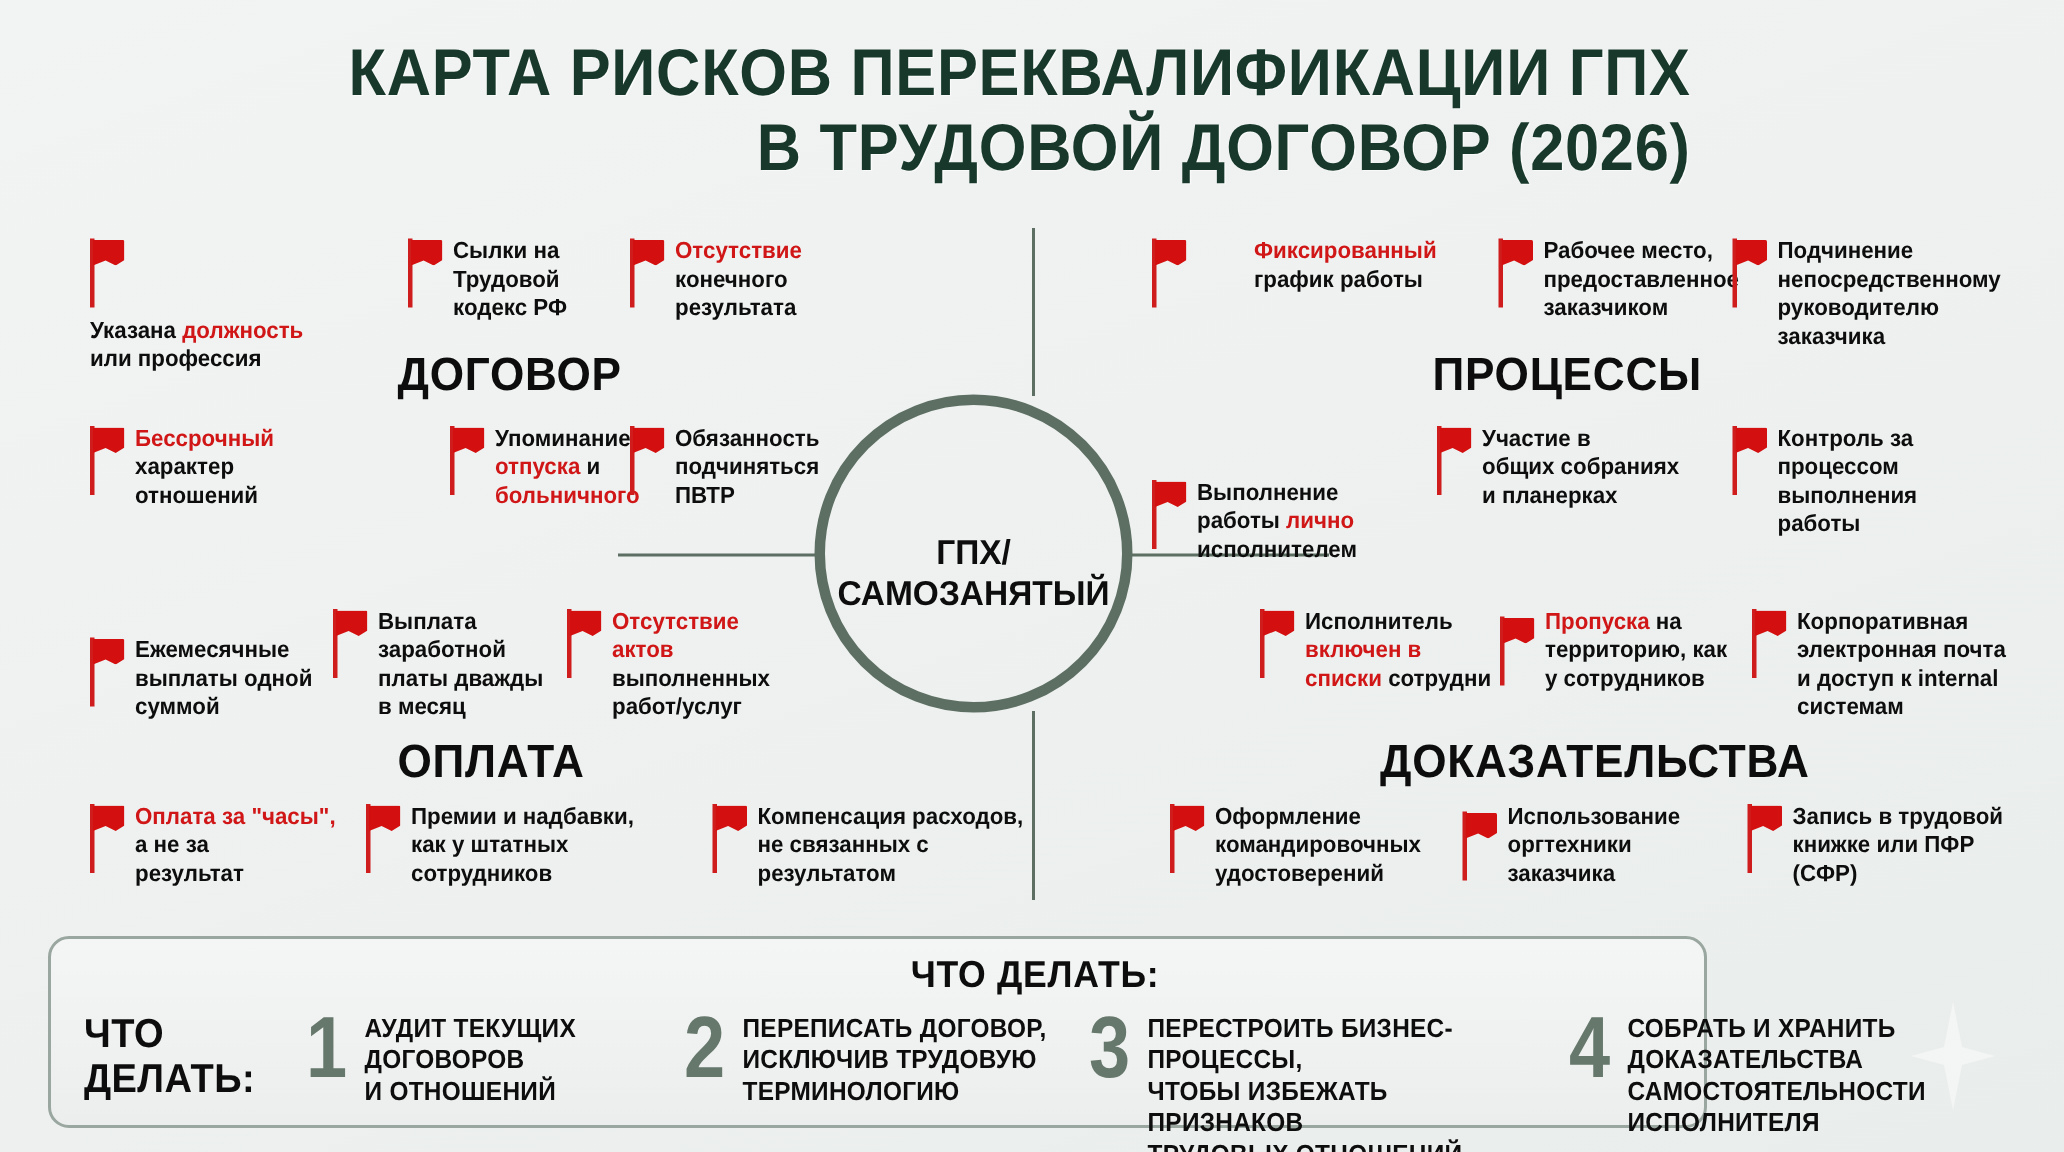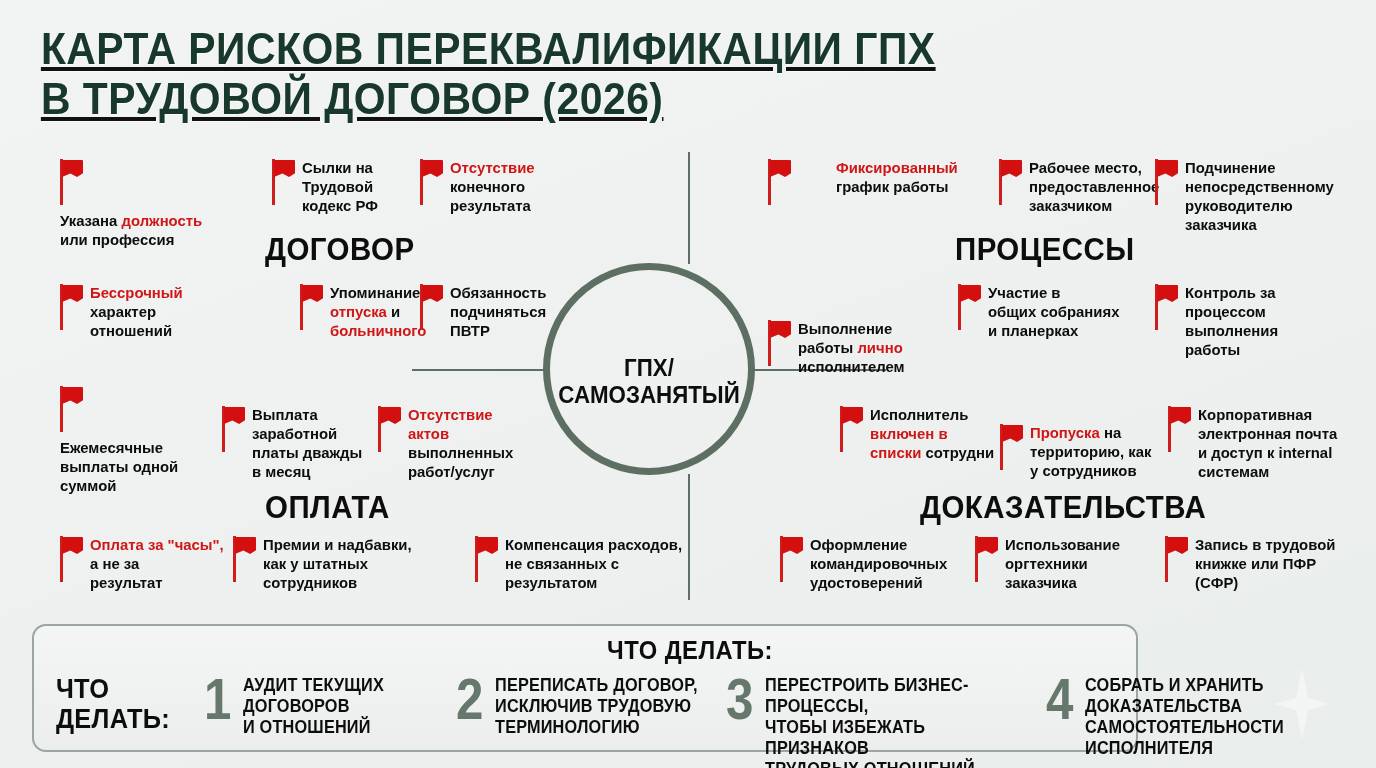--- a/index.html
+++ b/index.html
@@ -18,22 +18,21 @@
     color: #111111;
     -webkit-font-smoothing: antialiased;
   }
 
   
   .title-block {
     position: absolute;
     top: 24px;
     left: 0;
     width: 1168px;
-    text-align: left;
-    text-decoration: underline;
+    text-align: right;
   }
   .title-line {
     font-family: "Liberation Sans Narrow", "Liberation Sans", sans-serif;
     font-weight: bold;
     font-size: 44px;
     line-height: 50px;
     letter-spacing: 0.5px;
     color: #17382a;
     transform: scaleX(0.93);
     text-shadow: 1px 1px 0 rgba(255,255,255,0.6);
@@ -309,21 +308,21 @@
         </span>
         <div class="risk-text"><span>Участие в</span><br><span>общих собраниях</span><br><span>и планерках</span></div>
       </div>
       <div class="risk" style="left: 1155px; top: 283px;">
         <span class="flag">
           <span class="pole"></span>
           <span class="cloth"></span>
         </span>
         <div class="risk-text"><span>Контроль за</span><br><span>процессом</span><br><span>выполнения</span><br><span>работы</span></div>
       </div>
-      <div class="risk" style="left: 60px; top: 385px; flex-direction: column;">
+      <div class="risk" style="left: 60px; top: 424px;">
         <span class="flag">
           <span class="pole"></span>
           <span class="cloth"></span>
         </span>
         <div class="risk-text"><span>Ежемесячные</span><br><span>выплаты одной</span><br><span>суммой</span></div>
       </div>
       <div class="risk" style="left: 222px; top: 405px;">
         <span class="flag">
           <span class="pole"></span>
           <span class="cloth"></span>
@@ -337,63 +336,63 @@
         </span>
         <div class="risk-text"><span class="hl">Отсутствие</span><br><span class="hl">актов</span><br><span>выполненных</span><br><span>работ/услуг</span></div>
       </div>
       <div class="risk" style="left: 60px; top: 535px;">
         <span class="flag">
           <span class="pole"></span>
           <span class="cloth"></span>
         </span>
         <div class="risk-text"><span class="hl">Оплата за "часы",</span><br><span>а не за</span><br><span>результат</span></div>
       </div>
-      <div class="risk" style="left: 233px; top: 535px;">
+      <div class="risk" style="left: 244px; top: 535px;">
         <span class="flag">
           <span class="pole"></span>
           <span class="cloth"></span>
         </span>
         <div class="risk-text"><span>Премии и надбавки,</span><br><span>как у штатных</span><br><span>сотрудников</span></div>
       </div>
       <div class="risk" style="left: 428px; top: 535px; padding-left: 47px;">
         <span class="flag">
           <span class="pole"></span>
           <span class="cloth"></span>
         </span>
         <div class="risk-text"><span>Компенсация расходов,</span><br><span>не связанных с</span><br><span>результатом</span></div>
       </div>
       <div class="risk" style="left: 840px; top: 405px;">
         <span class="flag">
           <span class="pole"></span>
           <span class="cloth"></span>
         </span>
         <div class="risk-text"><span>Исполнитель</span><br><span class="hl">включен в</span><br><span class="hl">списки</span><span> сотрудни</span></div>
       </div>
-      <div class="risk" style="left: 1000px; top: 423px;">
+      <div class="risk" style="left: 1000px; top: 405px; align-items: center;">
         <span class="flag">
           <span class="pole"></span>
           <span class="cloth"></span>
         </span>
         <div class="risk-text"><span class="hl">Пропуска</span><span> на</span><br><span>территорию, как</span><br><span>у сотрудников</span></div>
       </div>
       <div class="risk" style="left: 1168px; top: 405px;">
         <span class="flag">
           <span class="pole"></span>
           <span class="cloth"></span>
         </span>
         <div class="risk-text"><span>Корпоративная</span><br><span>электронная почта</span><br><span>и доступ к internal</span><br><span>системам</span></div>
       </div>
       <div class="risk" style="left: 780px; top: 535px;">
         <span class="flag">
           <span class="pole"></span>
           <span class="cloth"></span>
         </span>
         <div class="risk-text"><span>Оформление</span><br><span>командировочных</span><br><span>удостоверений</span></div>
       </div>
-      <div class="risk" style="left: 975px; top: 535px;">
+      <div class="risk" style="left: 975px; top: 535px; align-items: center;">
         <span class="flag">
           <span class="pole"></span>
           <span class="cloth"></span>
         </span>
         <div class="risk-text"><span>Использование</span><br><span>оргтехники</span><br><span>заказчика</span></div>
       </div>
       <div class="risk" style="left: 1165px; top: 535px;">
         <span class="flag">
           <span class="pole"></span>
           <span class="cloth"></span>

